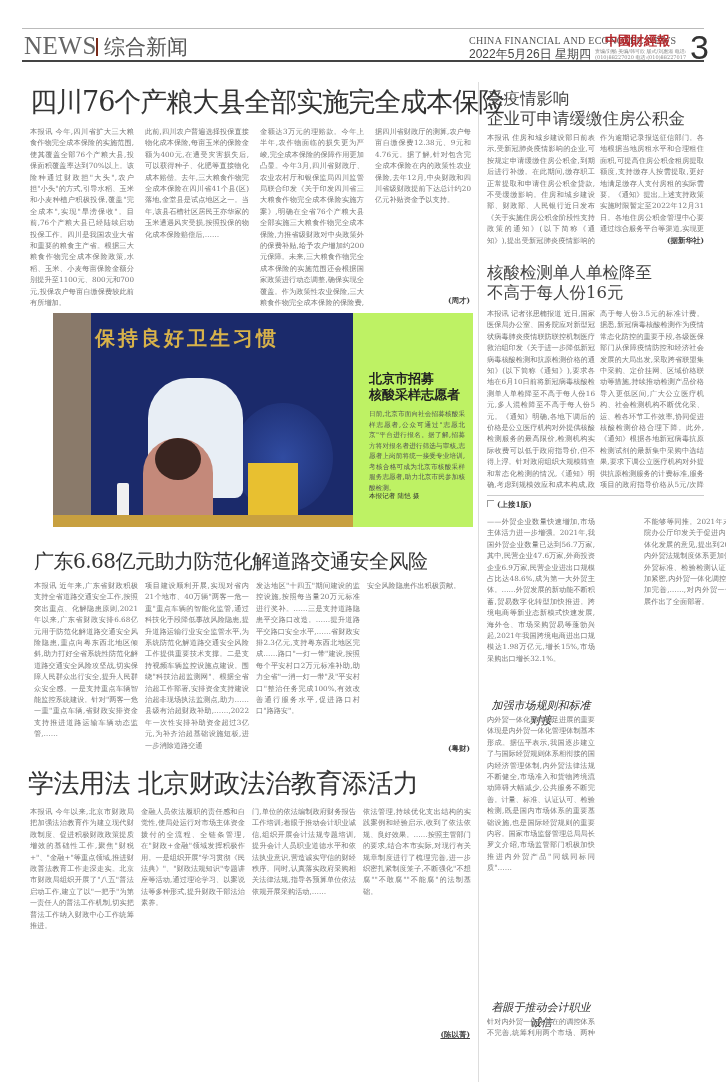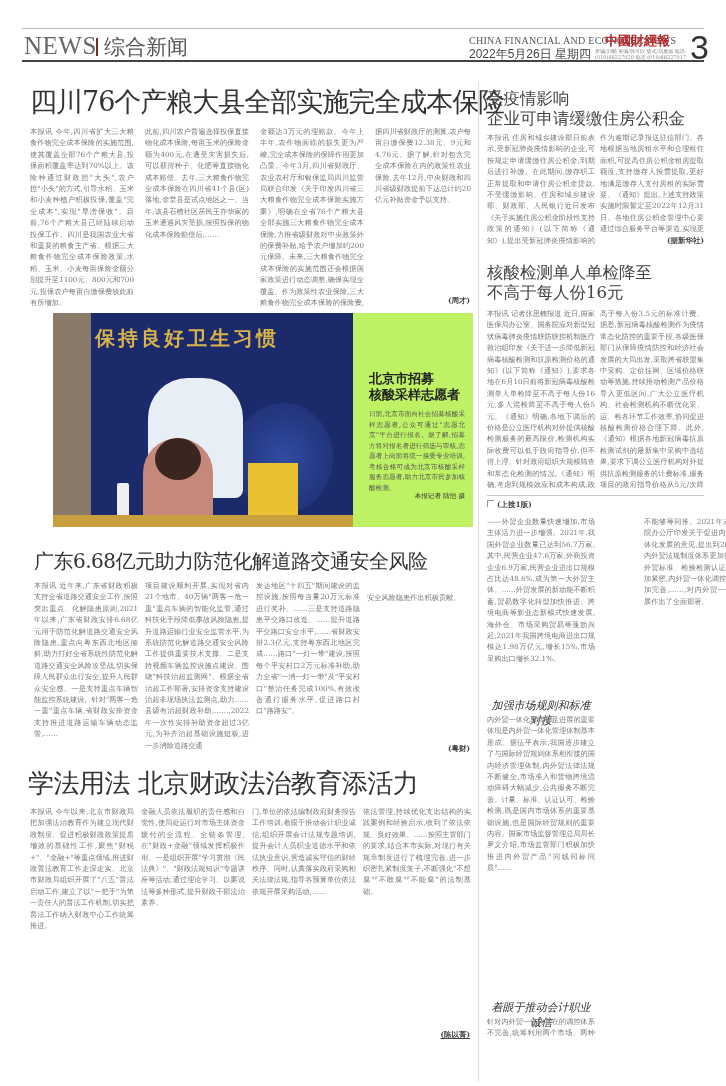--- a/index.html
+++ b/index.html
@@ -60,28 +60,28 @@
   <div class="abs" style="left:90px;top:125px;width:70px;height:90px;background:#c4897a;border-radius:35px 35px 4px 4px;"></div>
   <div class="abs" style="left:102px;top:125px;width:46px;height:42px;background:#3a2520;border-radius:50%;"></div>
   <div class="abs" style="left:195px;top:150px;width:50px;height:60px;background:#e8c030;"></div>
   <div class="abs" style="left:64px;top:170px;width:12px;height:36px;background:#f0f0f0;border-radius:2px;"></div>
   <div class="abs" style="left:0;top:202px;width:300px;height:12px;background:#c8a040;"></div>
 </div>
 <div class="abs caption-box">
   <div class="abs cap-title" style="left:16px;top:58px;">北京市招募</div>
   <div class="abs cap-title" style="left:16px;top:74px;">核酸采样志愿者</div>
   <div class="abs cap-text" style="left:16px;top:96px;width:96px;">日前,北京市面向社会招募核酸采样志愿者,公众可通过"志愿北京"平台进行报名。据了解,招募方将对报名者进行筛选与审核,志愿者上岗前将统一接受专业培训,考核合格可成为北京市核酸采样服务志愿者,助力北京市民参加核酸检测。</div>
-  <div class="abs cap-text" style="left:16px;top:178px;width:96px;text-align:right;color:#333;">本报记者 陆恺 摄</div>
+  <div class="abs cap-text" style="left:16px;top:178px;width:96px;color:#333;">本报记者 陆恺 摄</div>
 </div>
 
 <div class="abs headline" style="left:34px;top:548px;font-size:20px;letter-spacing:-0.5px;">广东6.68亿元助力防范化解道路交通安全风险</div>
 <div class="abs col" style="left:34px;top:580px;width:104px;height:170px;">本报讯 近年来,广东省财政积极支持全省道路交通安全工作,按照突出重点、化解隐患原则,2021年以来,广东省财政安排6.68亿元用于防范化解道路交通安全风险隐患,重点向粤东西北地区倾斜,助力打好全省系统性防范化解道路交通安全风险攻坚战,切实保障人民群众出行安全,提升人民群众安全感。一是支持重点车辆智能监控系统建设。针对"两客一危一重"重点车辆,省财政安排资金支持推进道路运输车辆动态监管,……</div>
 <div class="abs col" style="left:145px;top:580px;width:104px;height:170px;">项目建设顺利开展,实现对省内21个地市、40万辆"两客一危一重"重点车辆的智能化监管,通过科技化手段降低事故风险隐患,提升道路运输行业安全监管水平,为系统防范化解道路交通安全风险工作提供重要技术支撑。二是支持视频车辆监控设施点建设。围绕"科技治超监测网"、根据全省治超工作部署,安排资金支持建设治超非现场执法监测点,助力……县级有治超财政补助,……,2022年一次性安排补助资金超过3亿元,为补齐治超基础设施短板,进一步消除道路交通</div>
 <div class="abs col" style="left:256px;top:580px;width:104px;height:170px;">发达地区"十四五"期间建设的监控设施,按照每当量20万元标准进行奖补。……三是支持道路隐患平交路口改造。……提升道路平交路口安全水平,……省财政安排2.3亿元,支持粤东西北地区完成……路口"一灯一带"建设,按照每个平安村口2万元标准补助,助力全省"一消一灯一带"及"平安村口"整治任务完成100%,有效改善通行服务水平,促进路口村口"路路安"。</div>
-<div class="abs col" style="left:367px;top:580px;width:104px;height:30px;margin-top:12px;">安全风险隐患作出积极贡献。</div>
+<div class="abs col" style="left:367px;top:580px;width:104px;height:30px;">安全风险隐患作出积极贡献。</div>
 <div class="abs src" style="left:400px;top:744px;width:70px;">(粤财)</div>
 
 <div class="abs headline" style="left:28px;top:766px;font-size:26px;letter-spacing:-0.5px;">学法用法 北京财政法治教育添活力</div>
 <div class="abs col" style="left:30px;top:806px;width:104px;height:262px;">本报讯 今年以来,北京市财政局把加强法治教育作为建立现代财政制度、促进积极财政政策提质增效的基础性工作,聚焦"财税+"、"金融+"等重点领域,推进财政普法教育工作走深走实。北京市财政局组织开展了"八五"普法启动工作,建立了以"一把手"为第一责任人的普法工作机制,切实把普法工作纳入财政中心工作统筹推进。</div>
 <div class="abs col" style="left:141px;top:806px;width:104px;height:262px;">金融人员依法履职的责任感和自觉性,使局处运行对市场主体资金拨付的全流程、全链条管理,在"财政+金融"领域发挥积极作用。一是组织开展"学习贯彻《民法典》"、"财政法规知识"专题讲座等活动,通过理论学习、以案说法等多种形式,提升财政干部法治素养。</div>
 <div class="abs col" style="left:252px;top:806px;width:104px;height:262px;">门,单位的依法编制政府财务报告工作培训;着眼于推动会计职业诚信,组织开展会计法规专题培训,提升会计人员职业道德水平和依法执业意识,营造诚实守信的财经秩序。同时,认真落实政府采购相关法律法规,指导各预算单位依法依规开展采购活动,……</div>
 <div class="abs col" style="left:363px;top:806px;width:108px;height:250px;">依法管理,持续优化支出结构的实践案例和经验启示,收到了依法依规、良好效果。……按照主管部门的要求,结合本市实际,对现行有关规章制度进行了梳理完善,进一步织密扎紧制度笼子,不断强化"不想腐""不敢腐""不能腐"的法制基础。</div>
 <div class="abs src" style="left:400px;top:1030px;width:70px;text-decoration:underline;">(陈以菁)</div>
 
 <div class="abs headline h-right" style="left:487px;top:88px;">受疫情影响</div>

